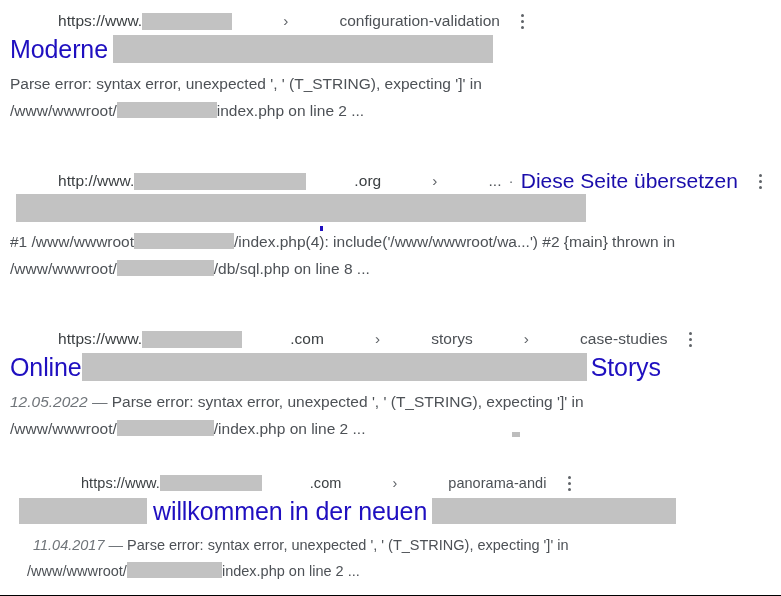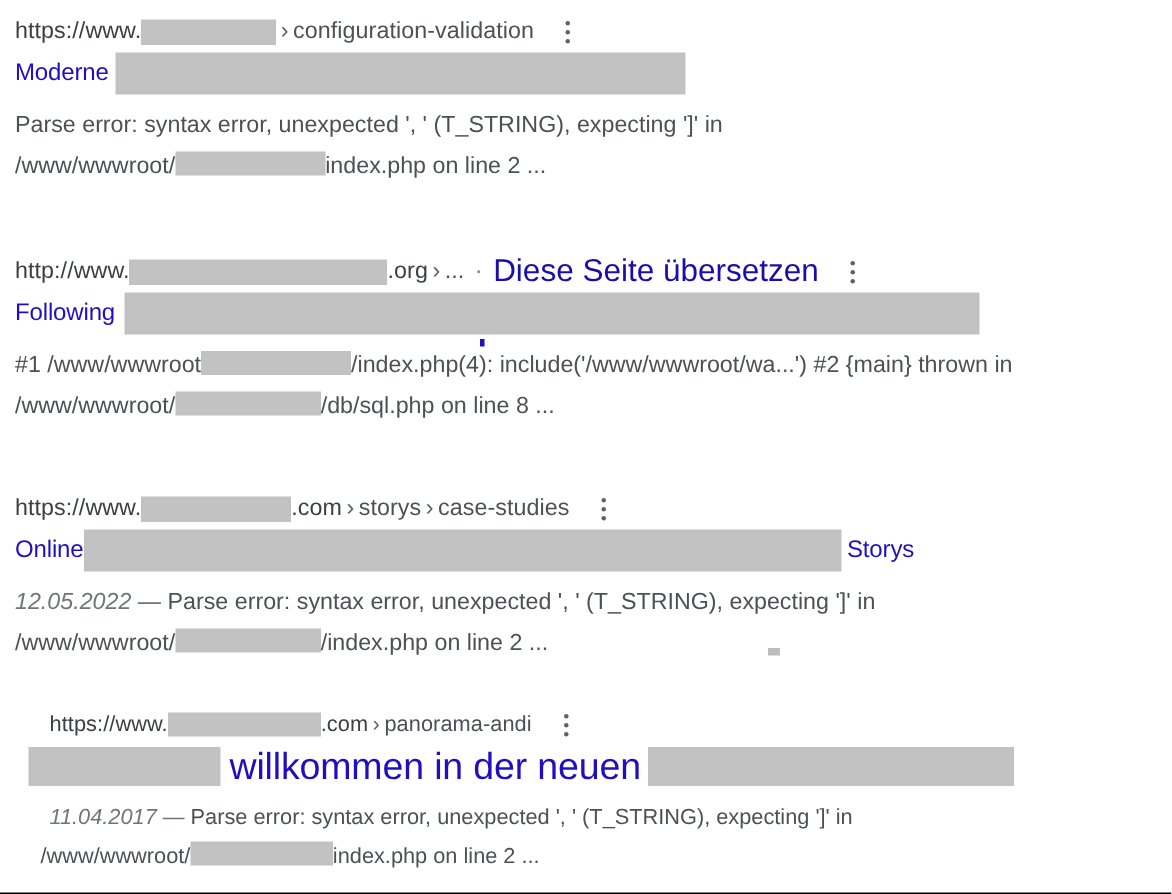--- a/index.html
+++ b/index.html
@@ -33,20 +33,21 @@
   .url-row {
     display: flex;
     align-items: center;
     white-space: nowrap;
     height: 22px;
   }
   .url-text {
     font-size: 15.5px;
     color: #4d5156;
     letter-spacing: 0.05px;
+    margin-left: 48px;
   }
   .url-dark {
     color: #3c4043;
   }
   .url-sep {
     color: #5f6368;
     padding: 0 3px;
   }
   .translate-link {
     font-size: 21px;
@@ -85,21 +86,21 @@
   }
 
   
   .title-row {
     display: flex;
     align-items: center;
     white-space: nowrap;
     margin-top: 2px;
   }
   .title-text {
-    font-size: 16px;
+    font-size: 25px;
     line-height: 30px;
     color: #1f0fc0;
     letter-spacing: -0.1px;
   }
   .title-redact {
     display: inline-block;
     background: #c2c2c2;
     height: 28px;
   }
 
@@ -195,21 +196,20 @@
       <span class="dot-sep">·</span>
       <span class="translate-link">Diese Seite übersetzen</span>
       <span class="kebab">
           <i></i>
           <i></i>
           <i></i>
         </span>
     </div>
 
     <div class="title-row">
-      <span class="title-text">Following</span>
       <span class="title-redact" style="width:570px;margin-left:6px;"></span>
     </div>
 
     <div class="snippet" style="margin-top:6px;">
       <span>#1 /www/wwwroot</span><span class="snip-redact" style="width:100px;"></span><span>/index.php(4): include('/www/wwwroot/wa...') #2 {main} thrown in</span>
     </div>
     <div class="snippet">
       <span>/www/wwwroot/</span><span class="snip-redact" style="width:97px;"></span><span>/db/sql.php on line 8 ...</span>
     </div>
   </div>

